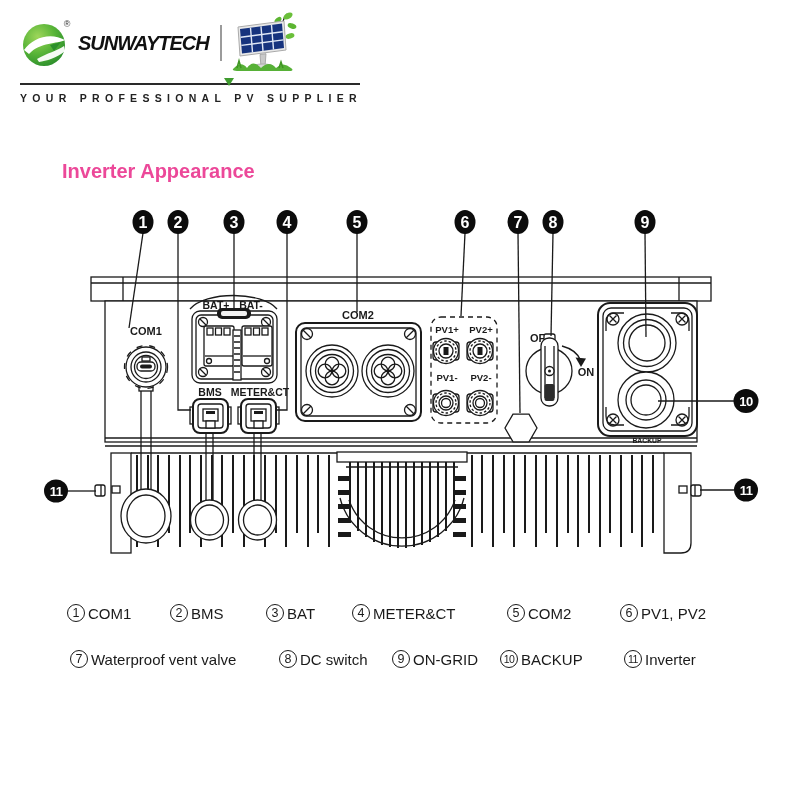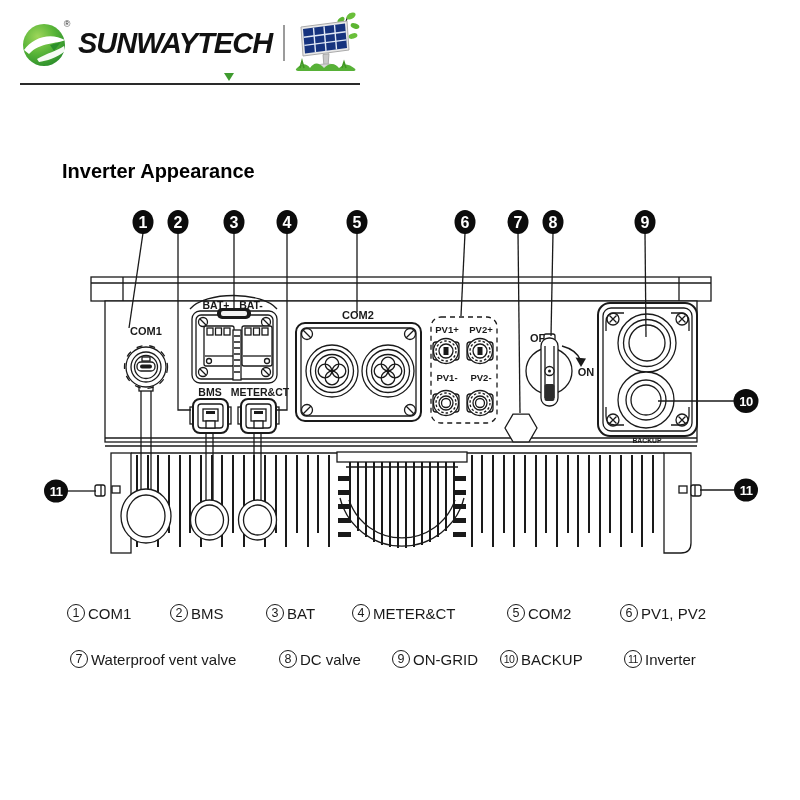--- a/index.html
+++ b/index.html
@@ -2,28 +2,28 @@
 <html><head>
 <meta charset="utf-8">
 <style>
   html,body{margin:0;padding:0;background:#fff;}
   .page{position:relative;width:800px;height:800px;background:#fff;overflow:hidden;
         font-family:"Liberation Sans",sans-serif;color:#1a1a1a;}
   
   .logo-block{position:absolute;left:20px;top:8px;width:345px;}
   .logo-row{position:relative;display:flex;align-items:center;height:70px;}
   .brand-wrap{position:relative;display:flex;align-items:center;}
-  .brand{font-size:29px;font-weight:bold;font-style:italic;letter-spacing:-1px;color:#111;margin-left:6px;white-space:nowrap;}
+  .brand{font-size:20px;font-weight:bold;font-style:italic;letter-spacing:-1px;color:#111;margin-left:6px;white-space:nowrap;}
   .brand-accent{position:absolute;left:152px;top:46px;width:0;height:0;
       border-left:5px solid transparent;border-right:5px solid transparent;border-top:8px solid #3f9b2f;}
   .logo-sep{width:2px;height:36px;background:#9b9b9b;margin:0 9px 0 11px;}
   .logo-rule{height:2px;background:#2a2a2a;margin-top:5px;width:340px;}
   .tagline{margin-top:7px;font-size:10.5px;font-weight:bold;letter-spacing:5.3px;color:#222;white-space:nowrap;}
   
-  .page-title{position:absolute;left:62px;top:160px;font-size:20px;font-weight:bold;color:#000000;margin:0;}
+  .page-title{position:absolute;left:62px;top:160px;font-size:20px;font-weight:bold;color:#ec4899;margin:0;}
   
   svg.diagram{position:absolute;left:0;top:0;}
   .s{stroke:#1a1a1a;fill:none;stroke-width:1.3px;}
   .s2{stroke-width:2px;}
   .wf{fill:#fff;stroke:#1a1a1a;stroke-width:1.3px;}
   .wf2{fill:#fff;stroke:#1a1a1a;stroke-width:2px;}
   .blk{fill:#1a1a1a;stroke:none;}
   text.d{font-family:"Liberation Sans",sans-serif;font-weight:bold;fill:#1a1a1a;text-anchor:middle;}
   .co{fill:#0c0c0c;stroke:none;}
   text.cot{font-family:"Liberation Sans",sans-serif;font-weight:bold;fill:#fff;text-anchor:middle;}
@@ -75,20 +75,21 @@
           <line x1="9.7" y1="27.2" x2="51.7" y2="21.7"></line>
             <line x1="10.4" y1="35.4" x2="52.4" y2="29.9"></line>
         </g>
         <polygon points="29,44.5 35,43.7 34,57 30,57" fill="#c9c9c9" stroke="#9a9a9a" stroke-width="0.8"></polygon>
         <ellipse cx="32" cy="57" rx="11" ry="3" fill="#d8d8d8" stroke="#a5a5a5" stroke-width="0.8"></ellipse>
         <path d="M2,59 Q10,50 16,58 Q22,49 30,58 Q38,50 45,58 Q52,51 60,58 Q63,60 60,61 L6,61 Q1,61 2,59 Z" fill="#57b137"></path>
         <path d="M6,58 l2,-7 l2,7 M48,58 l2,-6 l2,6" stroke="#3f9623" stroke-width="1.6" fill="none"></path>
       </svg>
     </div>
     <div class="logo-rule"></div>
+    <div class="tagline">YOUR PROFESSIONAL PV SUPPLIER</div>
   </div>
 
   <h1 class="page-title">Inverter Appearance</h1>
 
   <svg class="diagram" width="800" height="800" viewBox="0 0 800 800">
 
     <g>
       <rect x="91" y="277" width="620" height="24" class="wf"></rect>
       <line x1="91" y1="283" x2="711" y2="283" class="s"></line>
       <line x1="123" y1="277" x2="123" y2="301" class="s"></line>
@@ -396,21 +397,21 @@
     <div class="legend-item" style="left:620px;top:603px;">
       <span class="lnum">6</span>
       <span class="llab">PV1, PV2</span>
     </div>
     <div class="legend-item" style="left:70px;top:649px;">
       <span class="lnum">7</span>
       <span class="llab">Waterproof vent valve</span>
     </div>
     <div class="legend-item" style="left:279px;top:649px;">
       <span class="lnum">8</span>
-      <span class="llab">DC valve</span>
+      <span class="llab">DC switch</span>
     </div>
     <div class="legend-item" style="left:392px;top:649px;">
       <span class="lnum">9</span>
       <span class="llab">ON-GRID</span>
     </div>
     <div class="legend-item" style="left:500px;top:649px;">
       <span class="lnum wide">10</span>
       <span class="llab">BACKUP</span>
     </div>
     <div class="legend-item" style="left:624px;top:649px;">

